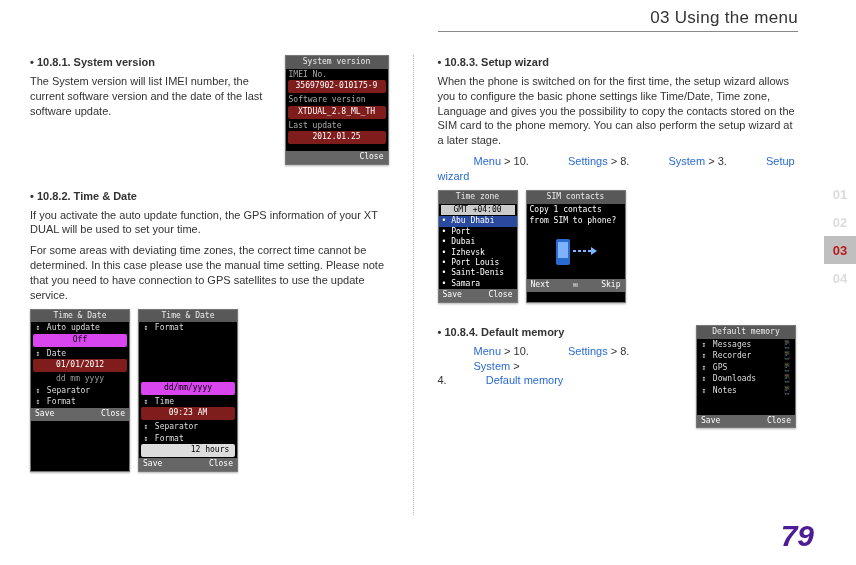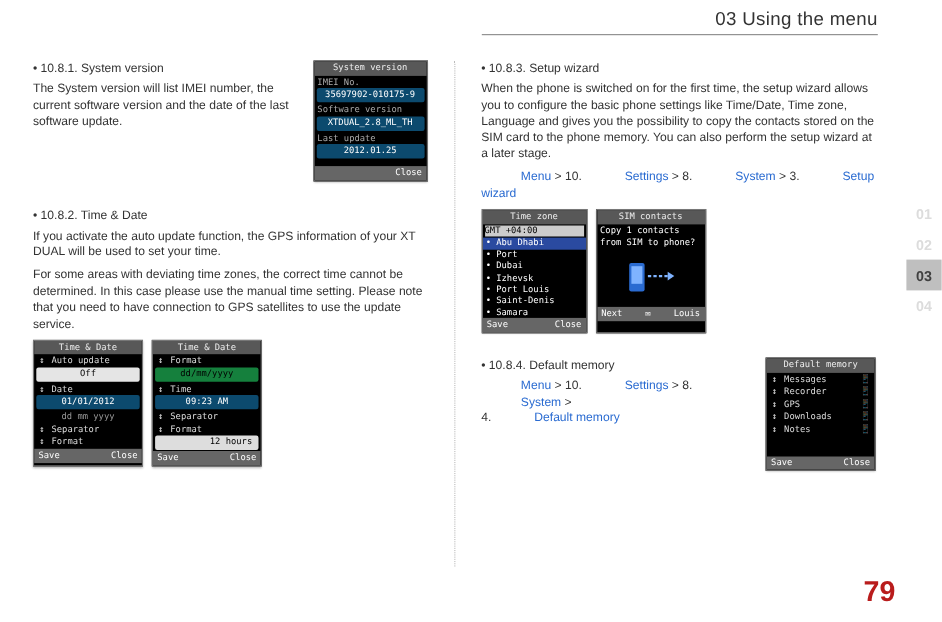--- a/index.html
+++ b/index.html
@@ -42,29 +42,30 @@
     height: 28px;
     font-size: 13px;
     color: #dcdcdc;
     display: flex;
     align-items: center;
     justify-content: center;
     font-weight: bold;
   }
   .side-tab.active {
     background: #bfbfbf;
-    color: #404040;
+    color: #b91c1c;
   }
   .page-number {
     position: absolute;
     right: 42px;
     bottom: 12px;
-    font-size: 26px;
+    font-size: 30px;
     font-weight: bold;
-    color: #b91c1c;
+    font-style: italic;
+    color: #4c1d95;
   }
   .columns {
     position: absolute;
     top: 55px;
     left: 30px;
     right: 60px;
     bottom: 50px;
     display: flex;
     gap: 24px;
   }
@@ -73,21 +74,21 @@
     font-size: 11px;
     color: #333;
     line-height: 1.35;
   }
   .vdiv {
     width: 0;
     border-left: 1px dotted #bbb;
   }
   .section-title {
     font-size: 11px;
-    font-weight: normal;
+    font-weight: bold;
     margin-bottom: 4px;
   }
   .bullet { font-size: 11px; }
   .para { margin-bottom: 6px; }
   .nav-link { color: #2a6bd1; padding-left: 36px; }
   .nav-sep { color: #333; }
   .screenshot {
     display: inline-block;
     background: #000;
     border: 1px solid #777;
@@ -104,36 +105,36 @@
     padding: 1px 0;
     font-size: 8px;
   }
   .ss-row {
     padding: 1px 3px;
     font-size: 8px;
     line-height: 1.2;
     white-space: nowrap;
   }
   .ss-label { color: #aaa; }
-  .ss-value { background: #0c4a6e; display: block; text-align: center; padding:1px 0; margin:0 2px 1px 2px; border-radius:2px; color:#fff; }
+  .ss-value { background: #7f1d1d; display: block; text-align: center; padding:1px 0; margin:0 2px 1px 2px; border-radius:2px; color:#fff; }
   .ss-bottom {
     background: #666;
     text-align: right;
     font-size: 8px;
     padding: 1px 4px;
     color: #fff;
   }
   .ss-bottom-split { display:flex; justify-content: space-between; padding:1px 4px; background:#666; font-size:8px; color:#fff; }
   .icon-box { display:inline-block; width:8px; text-align:center;}
   .ss-list-item { color:#fff; padding:0 3px; font-size:8px; line-height:1.3; }
   .ss-list-item::before { content:"• "; }
   .ss-list-item.sel { background:#2a4aa0; }
   .screens-row { display:flex; gap:8px; }
   .float-right { float:right; margin-left:8px; }
-  .gmt-bar { background:#ccc; color:#000; text-align:left; font-size:8px; margin:1px 2px; }
+  .gmt-bar { background:#ccc; color:#000; text-align:center; font-size:8px; margin:1px 2px; }
   .phone-svg { display:block; margin:4px auto 0 auto; }
 </style>
 </head>
 <body>
 
 <div class="header">
   <div class="header-title">03 Using the menu</div>
   <hr class="header-rule">
 </div>
 
@@ -175,36 +176,36 @@
       <span>10.8.2. Time &amp; Date</span>
     </div>
     <div class="para">If you activate the auto update function, the GPS information of your XT DUAL will be used to set your time.</div>
     <div class="para">For some areas with deviating time zones, the correct time cannot be determined. In this case please use the manual time setting. Please note that you need to have connection to GPS satellites to use the update service.</div>
 
     <div class="screens-row">
 
       <div class="screenshot" style="width:100px;">
         <div class="ss-title">Time &amp; Date</div>
         <div class="ss-row"><span class="icon-box">↕</span> <span>Auto update</span></div>
-        <div class="ss-value" style="background:#e5e5e5;color:#000;">Off</div>
+        <div class="ss-value" style="background:#d946ef;color:#000;">Off</div>
         <div class="ss-row"><span class="icon-box">↕</span> <span>Date</span></div>
         <div class="ss-value">01/01/2012</div>
         <div class="ss-row" style="text-align:center;color:#999;">dd mm yyyy</div>
         <div class="ss-row"><span class="icon-box">↕</span> <span>Separator</span></div>
         <div class="ss-row"><span class="icon-box">↕</span> <span>Format</span></div>
         <div class="ss-bottom-split">
           <span>Save</span>
           <span>Close</span>
         </div>
       </div>
 
       <div class="screenshot" style="width:100px;">
         <div class="ss-title">Time &amp; Date</div>
         <div class="ss-row"><span class="icon-box">↕</span> <span>Format</span></div>
-        <div class="ss-value" style="background:#15803d;color:#000;">dd/mm/yyyy</div>
+        <div class="ss-value" style="background:#d946ef;color:#000;margin-top:48px;">dd/mm/yyyy</div>
         <div class="ss-row"><span class="icon-box">↕</span> <span>Time</span></div>
         <div class="ss-value">09:23 AM</div>
         <div class="ss-row"><span class="icon-box">↕</span> <span>Separator</span></div>
         <div class="ss-row"><span class="icon-box">↕</span> <span>Format</span></div>
         <div class="ss-value" style="background:#ddd;color:#000;padding-left:44px;">12 hours</div>
         <div class="ss-bottom-split">
           <span>Save</span>
           <span>Close</span>
         </div>
       </div>
@@ -218,21 +219,21 @@
       <span class="bullet">•</span>
       <span>10.8.3. Setup wizard</span>
     </div>
     <div class="para">When the phone is switched on for the first time, the setup wizard allows you to configure the basic phone settings like Time/Date, Time zone, Language and gives you the possibility to copy the contacts stored on the SIM card to the phone memory. You can also perform the setup wizard at a later stage.</div>
     <div class="para">
       <span class="nav-link">Menu</span><span class="nav-sep"> &gt; 10. </span><span class="nav-link">Settings</span><span class="nav-sep"> &gt; 8. </span><span class="nav-link">System</span><span class="nav-sep"> &gt; 3. </span><span class="nav-link">Setup wizard</span>
     </div>
 
     <div class="screens-row">
 
-      <div class="screenshot" style="width:96px;">
+      <div class="screenshot" style="width:80px;">
         <div class="ss-title">Time zone</div>
         <div class="gmt-bar">GMT +04:00</div>
         <div class="ss-list-item sel">Abu Dhabi</div>
         <div class="ss-list-item">Port</div>
         <div class="ss-list-item">Dubai</div>
         <div class="ss-list-item">Izhevsk</div>
         <div class="ss-list-item">Port Louis</div>
         <div class="ss-list-item">Saint-Denis</div>
         <div class="ss-list-item">Samara</div>
         <div class="ss-bottom-split">
@@ -248,21 +249,21 @@
         <svg class="phone-svg" width="50" height="42">
           <rect x="5" y="8" width="14" height="26" rx="2" fill="#2a6bd1"></rect>
           <rect x="7" y="11" width="10" height="16" fill="#7fb3ff"></rect>
           <path d="M22 20 L44 20" stroke="#7fb3ff" stroke-width="2" stroke-dasharray="3 2"></path>
           <path d="M40 16 L46 20 L40 24 Z" fill="#7fb3ff"></path>
         </svg>
         <div style="height:6px;"></div>
         <div class="ss-bottom-split">
           <span>Next</span>
           <span>✉</span>
-          <span>Louis</span>
+          <span>Skip</span>
         </div>
       </div>
     </div>
 
     <div style="height:22px;"></div>
 
     <div class="screenshot float-right" style="width:100px;">
       <div class="ss-title">Default memory</div>
       <div class="ss-row"><span class="icon-box">↕</span> <span>Messages</span> <span style="float:right">📱</span></div>
       <div class="ss-row"><span class="icon-box">↕</span> <span>Recorder</span> <span style="float:right">📱</span></div>

